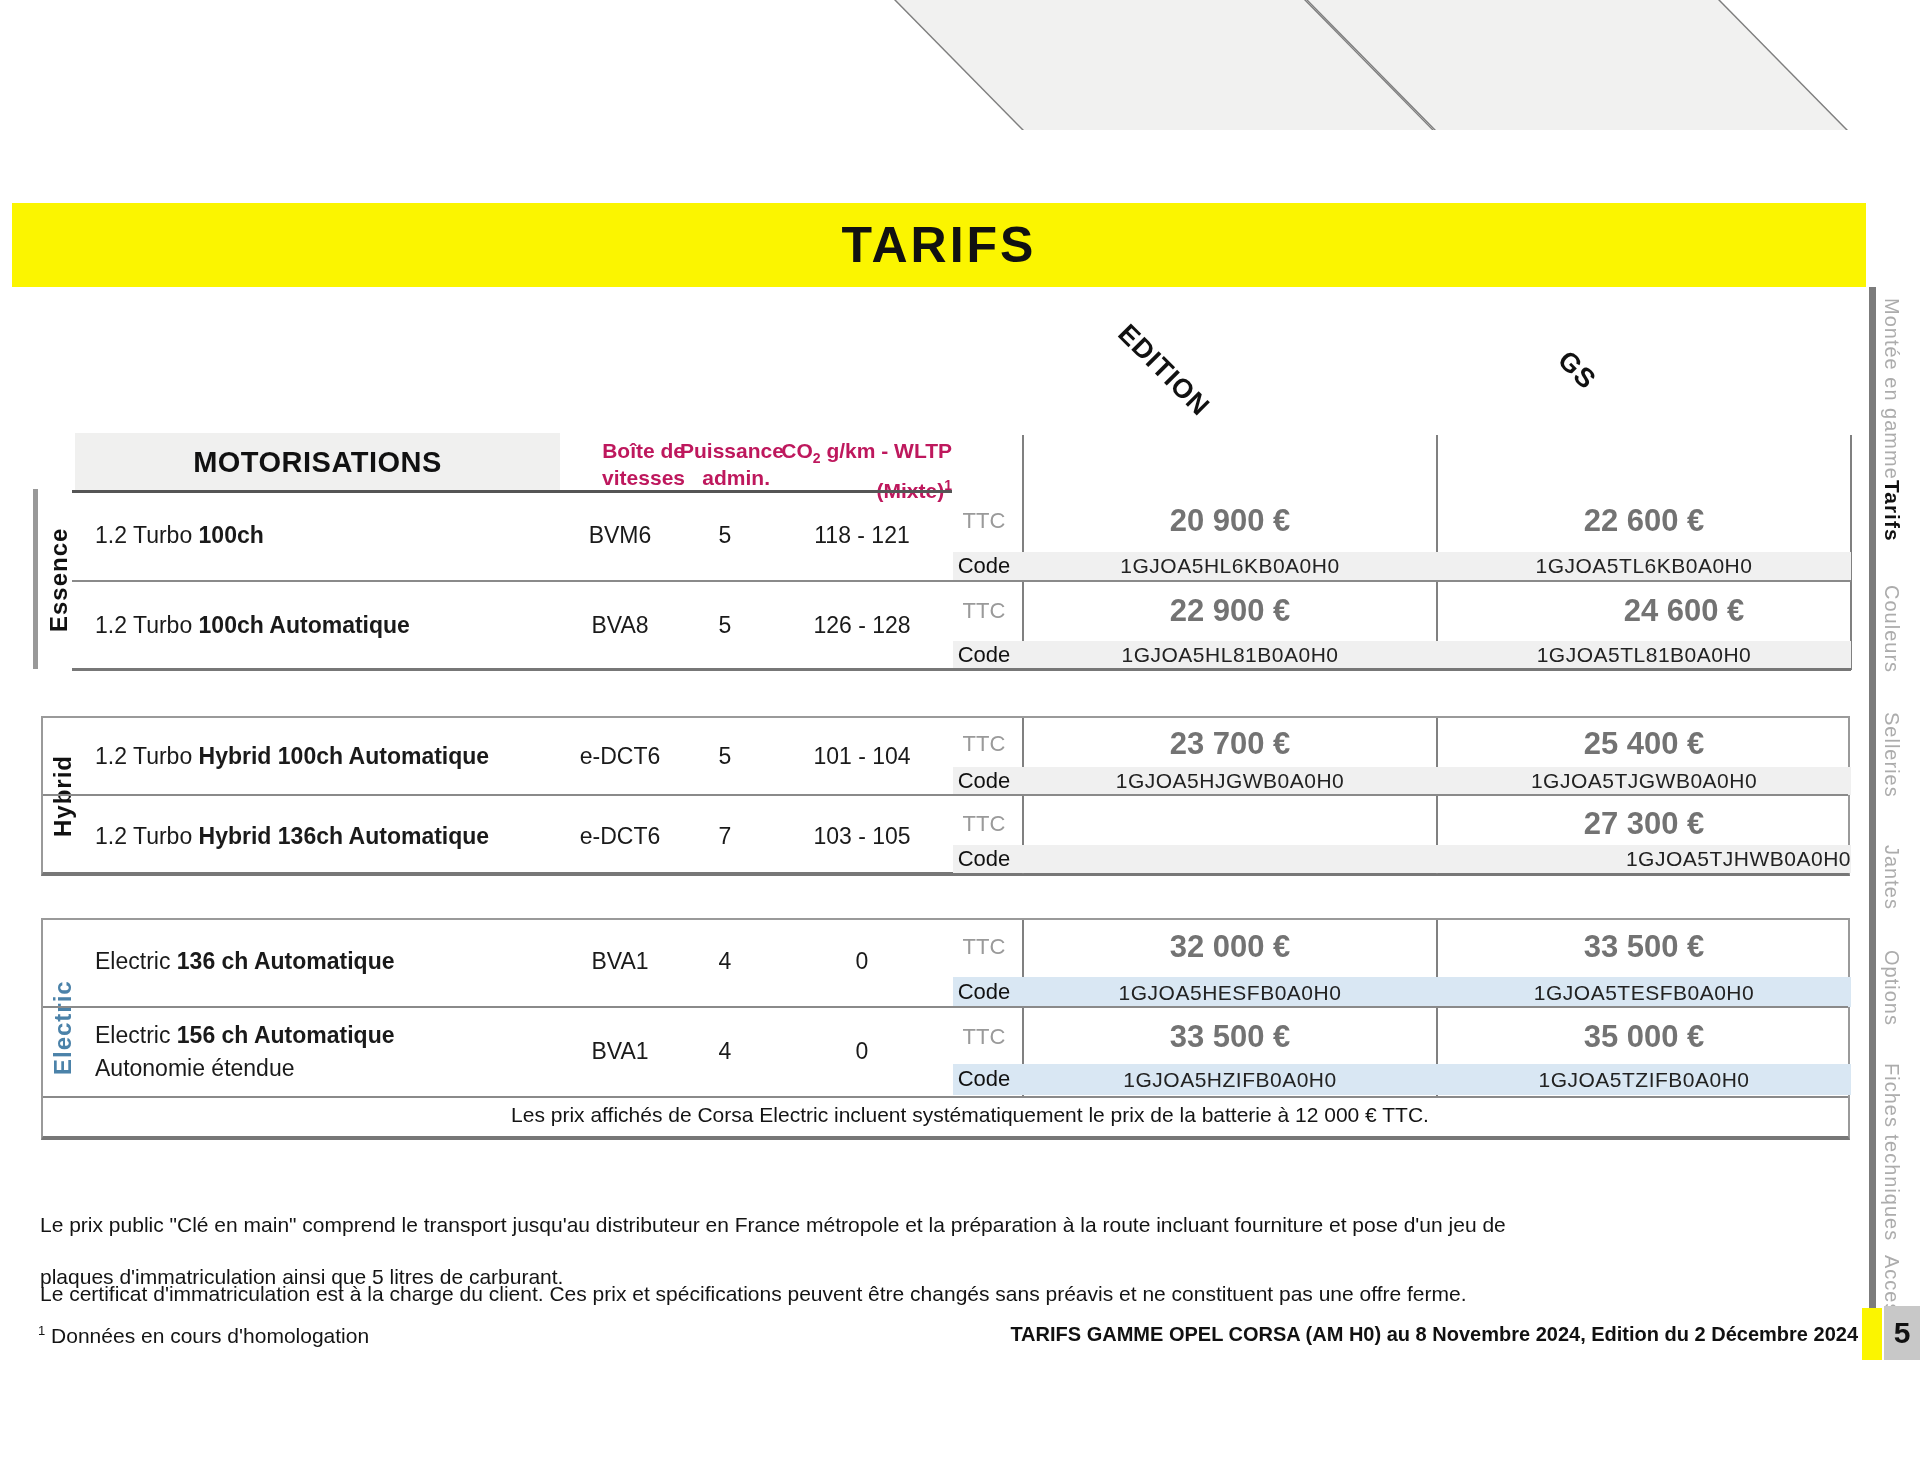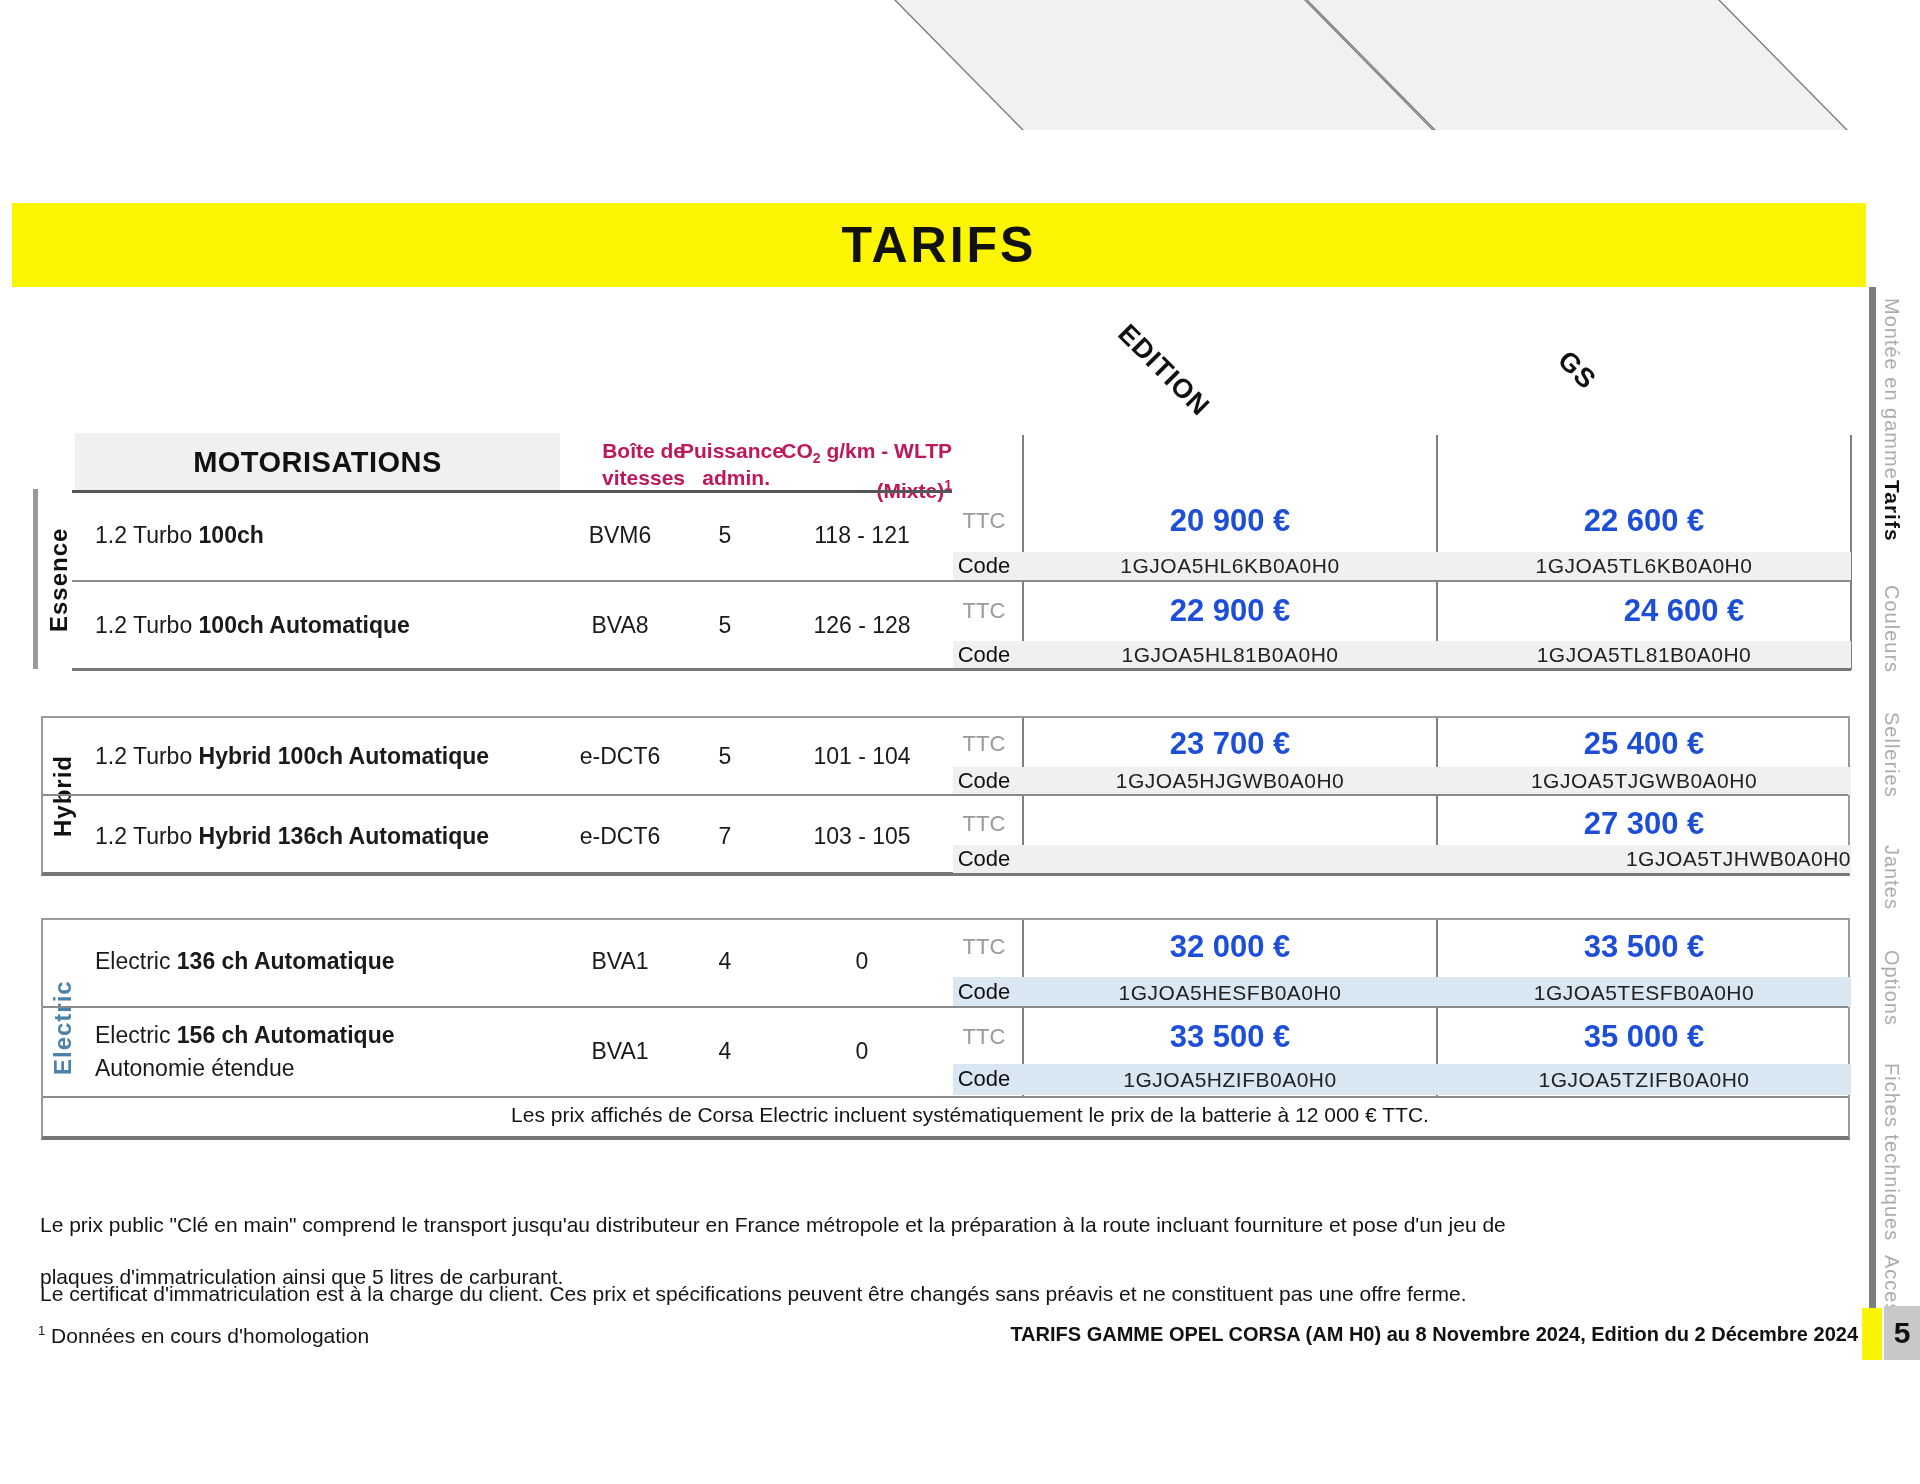--- a/index.html
+++ b/index.html
@@ -19,21 +19,21 @@
     font-weight:700;font-size:27px;letter-spacing:1px;color:#111;}
   .hline{background:#8a8a8a;height:2px;}
   .vline{background:#808080;width:2px;}
   .band{background:#F0F0F0;}
   .band.blue{background:#D9E7F3;}
   .rowlabel{font-size:23px;line-height:33px;color:#1a1a1a;}
   .rowlabel b{font-weight:700;}
   .spec{font-size:23px;line-height:33px;text-align:center;color:#1a1a1a;}
   .ttc{color:#9a9a9a;font-size:22px;line-height:32px;text-align:center;}
   .codeL{color:#111;font-size:22px;line-height:28px;text-align:center;}
-  .price{font-weight:700;font-size:31px;line-height:38px;text-align:center;color:#1d4ed8;}
+  .price{font-weight:700;font-size:31px;line-height:38px;text-align:center;color:#737373;}
   .code{font-size:21px;line-height:28px;text-align:center;color:#222;letter-spacing:.5px;}
   .groupbox{border:2px solid #9a9a9a;border-bottom:4px solid #777;}
   .grouplabel{writing-mode:vertical-rl;transform:rotate(180deg);font-weight:700;font-size:24px;
     letter-spacing:1px;display:flex;align-items:center;justify-content:center;color:#111;}
   .grouplabel.electric{color:#4B82A9;}
   .note{font-size:21px;text-align:center;color:#141414;}
   .foot{font-size:21px;color:#141414;line-height:26px;}
   .foot sup{font-size:13px;}
   .editioninfo{font-weight:700;font-size:20px;text-align:right;color:#111;}
   .side-rail{background:#7c7c7c;}

